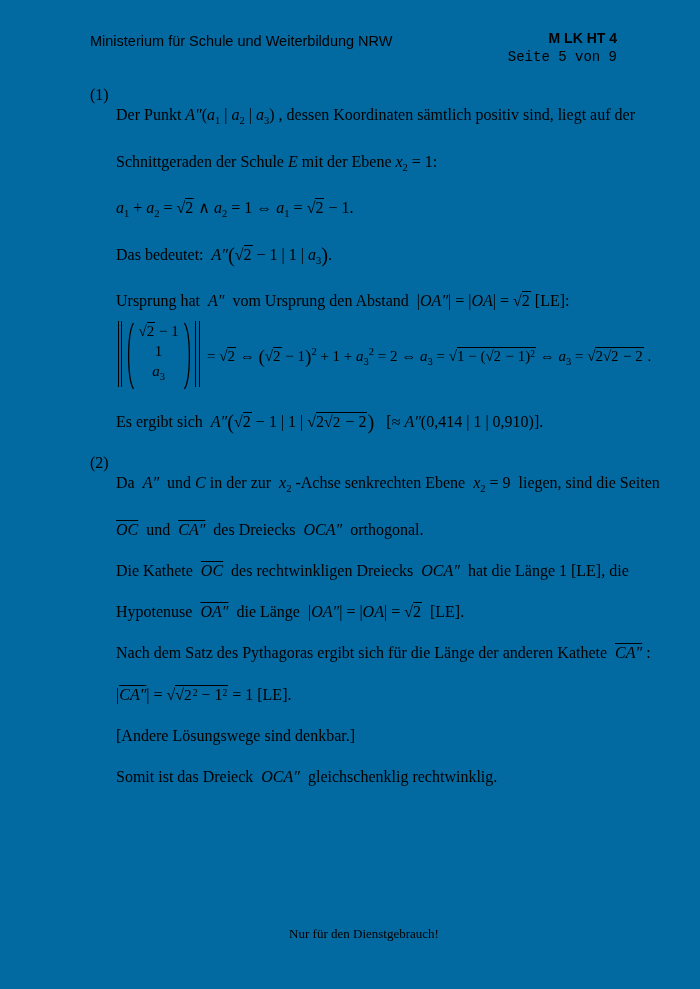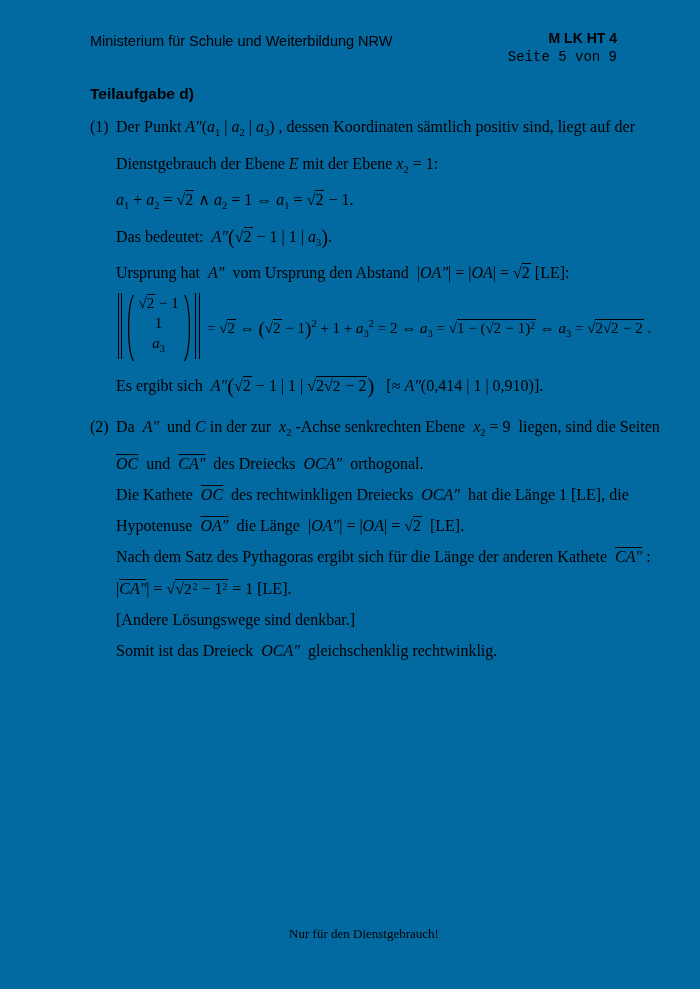--- a/index.html
+++ b/index.html
@@ -23,21 +23,21 @@
 
   .content { position: absolute; top: 84px; left: 90px; width: 532px; font-size: 16px; }
   .task-title {
     font-family: "Liberation Sans", "DejaVu Sans", sans-serif;
     font-weight: 700; font-size: 15.5px; line-height: 19px; margin-bottom: 13px;
   }
   .item { display: flex; margin-bottom: 10px; }
   .item-num { width: 26px; flex: none; line-height: 21px; }
   .item-body { flex: 1; min-width: 0; }
 
-  .line { line-height: 21px; margin-bottom: 10px; white-space: pre; }
+  .line { line-height: 21px; margin-bottom: 10px; white-space: pre; margin-top: 20px; }
 
   .i   { font-style: italic; }
   .sub { font-size: 10.5px; vertical-align: -3.5px; }
   .sup { font-size: 10.5px; vertical-align: 6px; }
   .ol  { font-style: italic; text-decoration: overline; }
   .rad { }
   .sq  { border-top: 1.2px solid #000; padding: 0 1px 0 0; }
   .sq .sq { border-top: 1px solid #000; font-size: 0.95em; }
   .sq .sup { font-size: 9.5px; vertical-align: 4px; }
   .big { font-size: 1.28em; line-height: 1; vertical-align: -1.5px; }
@@ -68,27 +68,26 @@
   <div class="header">
     <div class="header-left">Ministerium für Schule und Weiterbildung NRW</div>
     <div class="header-right">
       <div class="header-title">M LK HT 4</div>
       <div class="header-sub">Seite 5 von 9</div>
     </div>
   </div>
 
   <div class="content">
 
-    <div class="task-title">Teilaufgabe d)</div>
 
     <div class="item">
       <div class="item-num">(1)</div>
       <div class="item-body">
         <div class="line"><span class="r">Der Punkt </span><span class="i">A″</span><span class="r">(</span><span class="i">a</span><span class="sub">1</span><span class="r"> | </span><span class="i">a</span><span class="sub">2</span><span class="r"> | </span><span class="i">a</span><span class="sub">3</span><span class="r">) , dessen Koordinaten sämtlich positiv sind, liegt auf der</span></div>
-        <div class="line"><span class="r">Dienstgebrauch der Ebene </span><span class="i">E</span><span class="r"> mit der Ebene </span><span class="i">x</span><span class="sub">2</span><span class="r"> = 1:</span></div>
+        <div class="line"><span class="r">Schnittgeraden der Schule </span><span class="i">E</span><span class="r"> mit der Ebene </span><span class="i">x</span><span class="sub">2</span><span class="r"> = 1:</span></div>
         <div class="line"><span class="i">a</span><span class="sub">1</span><span class="r"> + </span><span class="i">a</span><span class="sub">2</span><span class="r"> = </span><span class="rad">√</span><span class="sq">2</span><span class="r"> ∧ </span><span class="i">a</span><span class="sub">2</span><span class="r"> = 1 ⇔ </span><span class="i">a</span><span class="sub">1</span><span class="r"> = </span><span class="rad">√</span><span class="sq">2</span><span class="r"> − 1.</span></div>
         <div class="line"><span class="r">Das bedeutet:  </span><span class="i">A″</span><span class="big">(</span><span class="rad">√</span><span class="sq">2</span><span class="r"> − 1 | 1 | </span><span class="i">a</span><span class="sub">3</span><span class="big">)</span><span class="r">.</span></div>
         <div class="line"><span class="r">Ursprung hat  </span><span class="i">A″</span><span class="r">  vom Ursprung den Abstand  |</span><span class="i">OA″</span><span class="r">| = |</span><span class="i">OA</span><span class="r">| = </span><span class="rad">√</span><span class="sq">2</span><span class="r"> [LE]:</span></div>
 
         <div class="formula-row">
           <span class="norm-lhs">
             <span class="dbar"></span>
             <svg class="paren" width="10" height="70" viewBox="0 0 10 70">
               <path d="M8.5,2 C2,13 2,57 8.5,68" fill="none" stroke="#000" stroke-width="1.3"></path>
             </svg>

